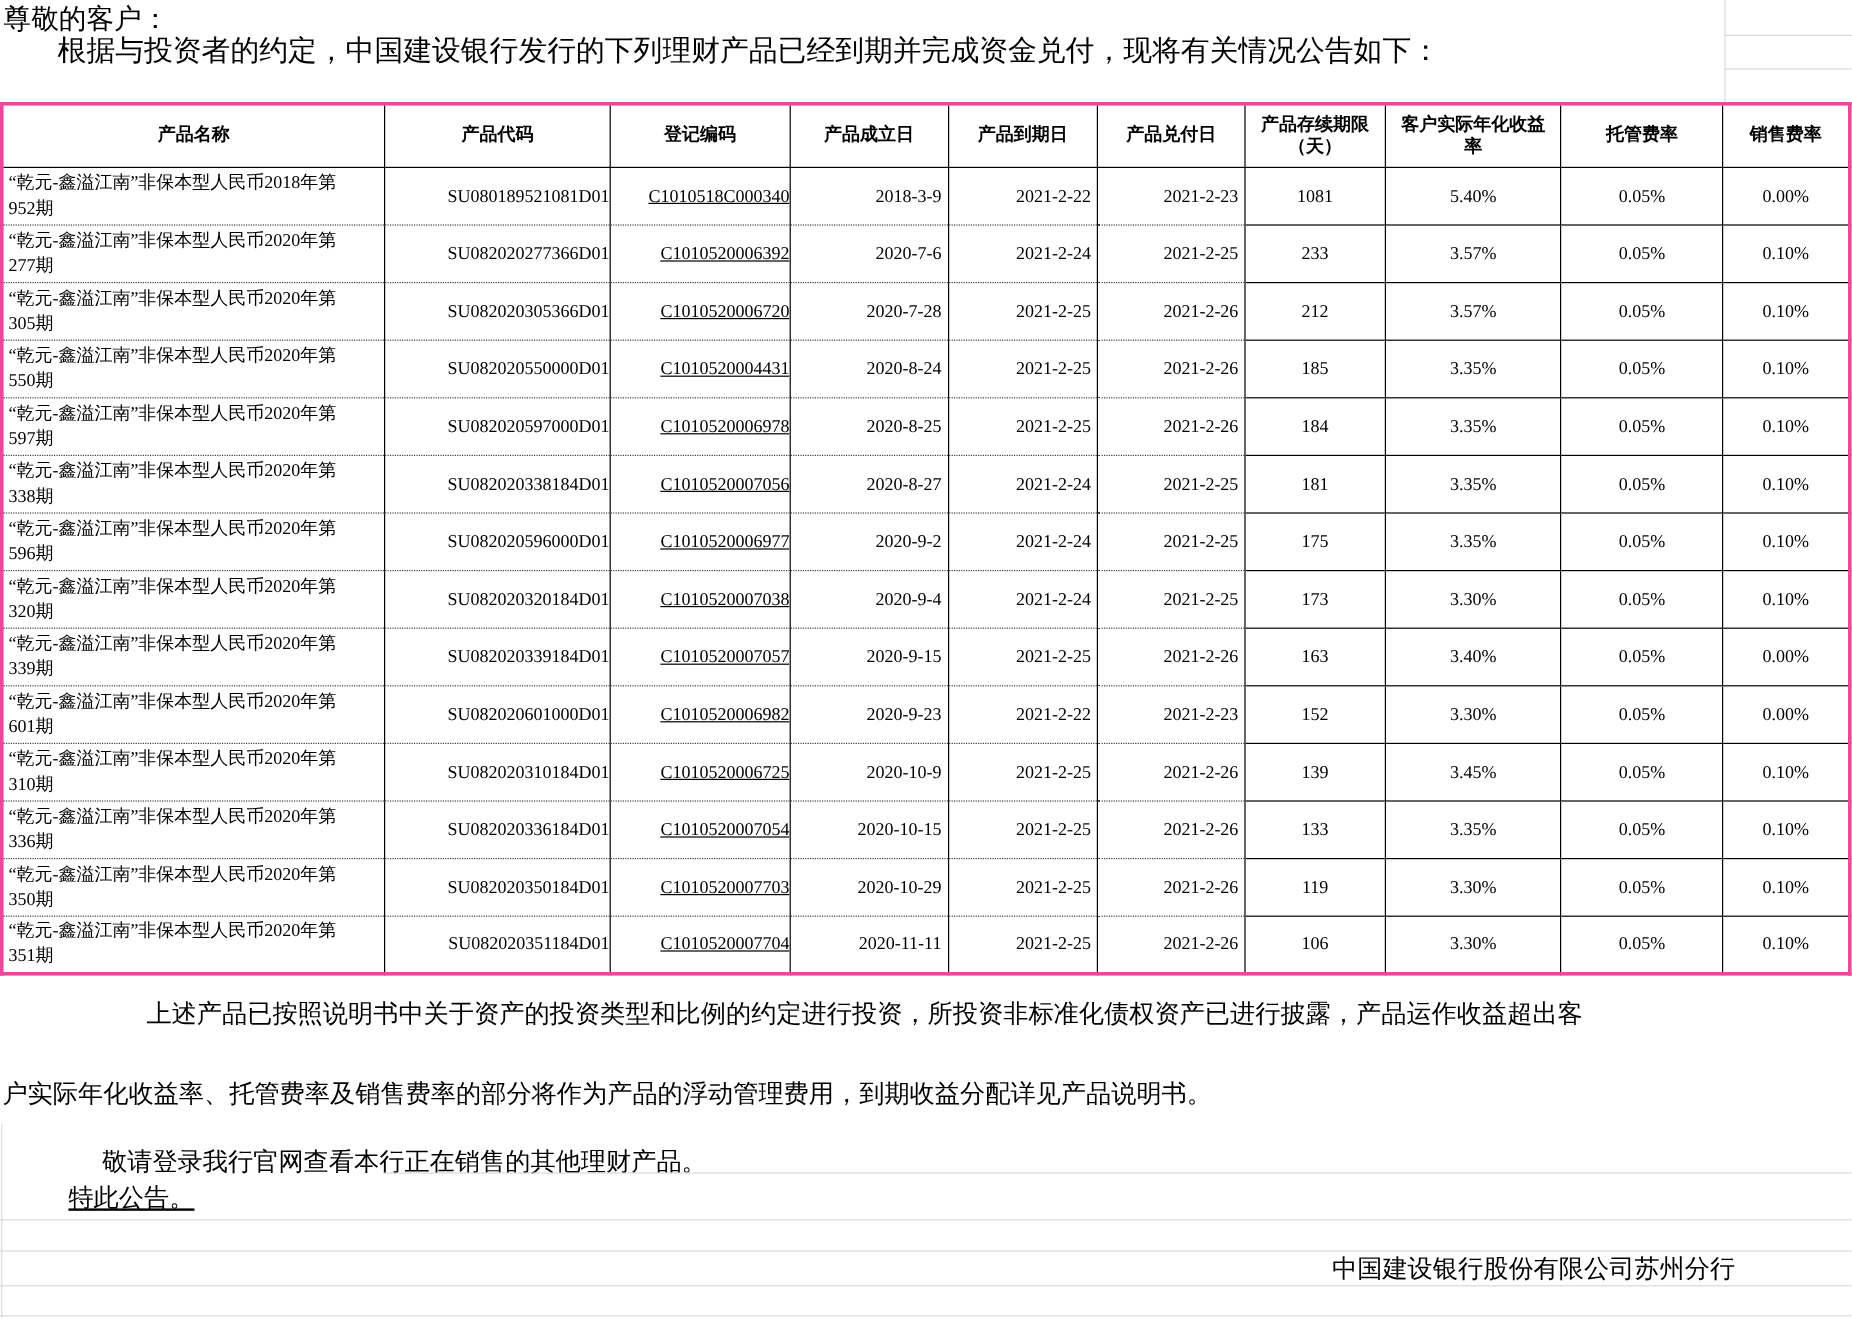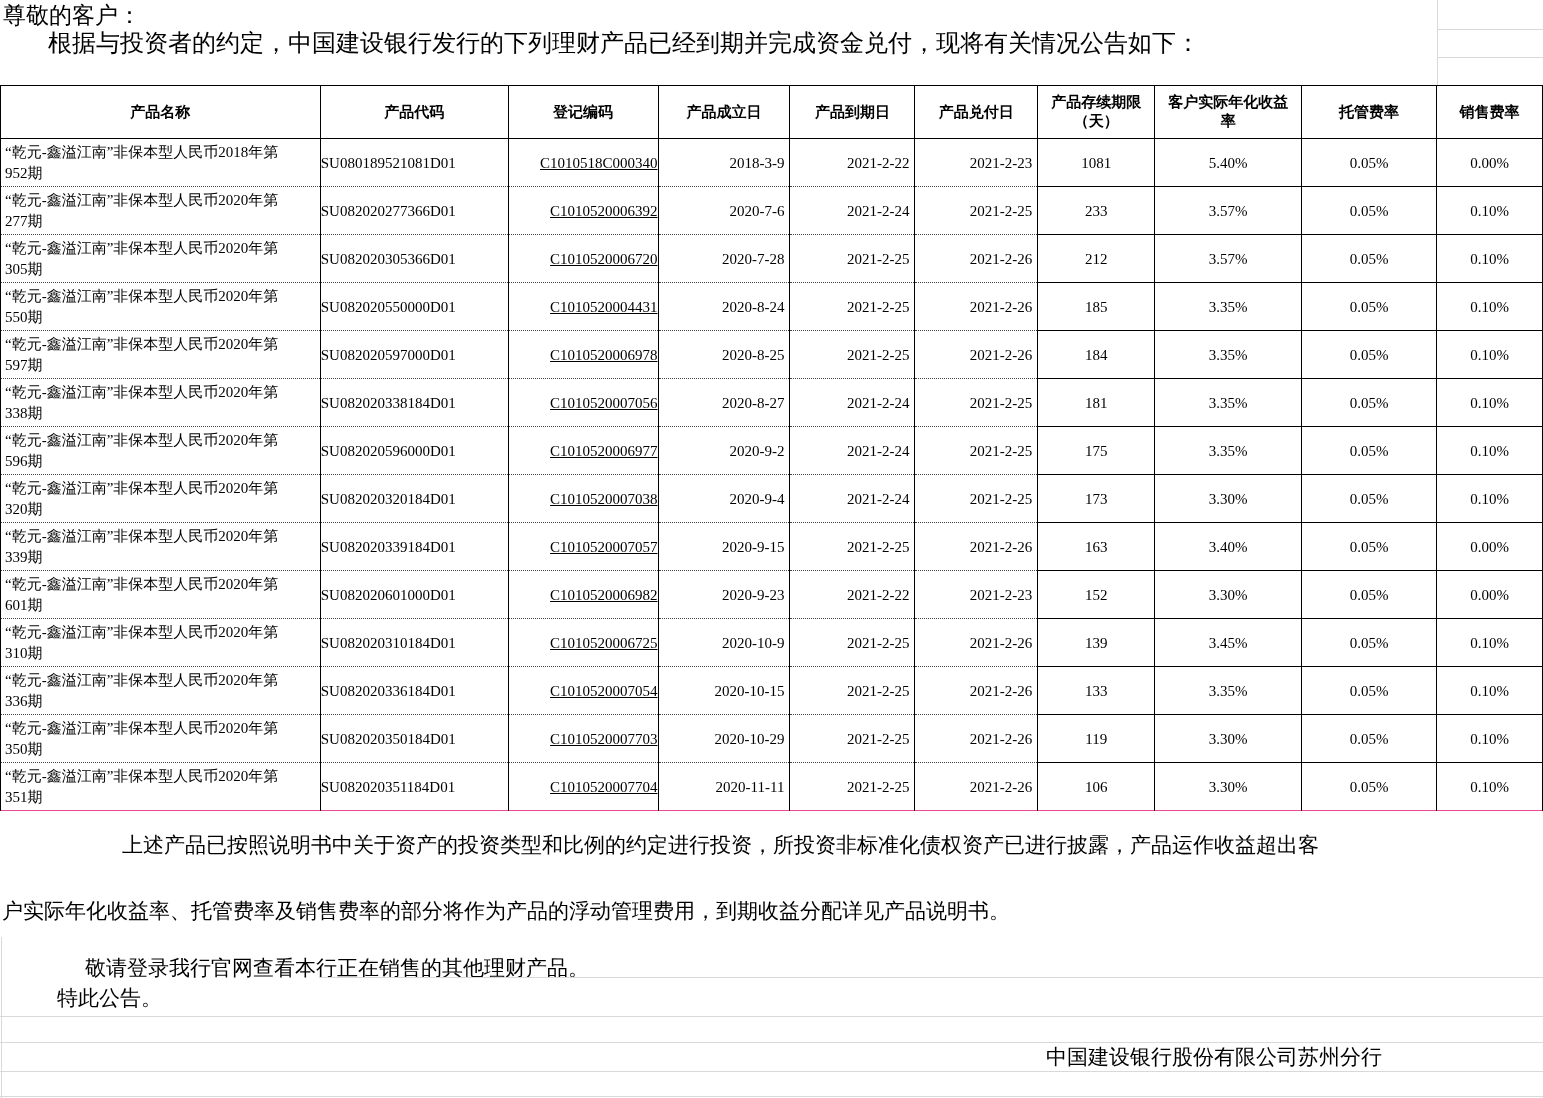--- a/index.html
+++ b/index.html
@@ -6,47 +6,47 @@
   body{
     width:1543px;height:1098px;position:relative;background:#ffffff;
     font-family:"Liberation Serif","DejaVu Serif",serif;color:#000;
     overflow:hidden;
   }
   .abs{position:absolute;}
   
   .salutation{top:4px;left:3px;font-size:23px;line-height:24px;}
   .intro-line{top:31px;left:48px;font-size:24px;line-height:24px;}
   
-  .products-table{position:absolute;top:85px;left:0;border-collapse:collapse;table-layout:fixed;border:1px solid #ec4899;}
+  .products-table{position:absolute;top:85px;left:0;border-collapse:collapse;table-layout:fixed;border:3px solid #ec4899;}
   .products-table th{
     border:1px solid #000;font-size:15px;font-weight:bold;text-align:center;
     padding:0 8px;line-height:19px;white-space:pre-line;vertical-align:middle;
   }
   .products-table thead tr{height:53px;}
   .products-table tbody tr{height:48px;}
   .products-table td{
     border-left:1px solid #000;border-right:1px solid #000;border-top:none;border-bottom:none;
     font-size:15px;line-height:20px;vertical-align:middle;padding:0;white-space:pre-line;
     overflow:hidden;
   }
   .products-table tbody tr:not(:first-child) td.dot{border-top:1px dotted #444;}
   .products-table tbody tr:not(:first-child) td.sol{border-top:1px solid #000;}
   td.c0{text-align:left;padding-left:4px;padding-right:2px;line-height:21px;}
-  td.c1{text-align:left;margin-top:12px;}
+  td.c1{text-align:right;margin-top:12px;}
   td.c2{text-align:right;padding-left:2px;text-decoration:underline;}
   td.c3,td.c4,td.c5{text-align:right;padding-right:5px;margin-left:16px;}
   td.c6,td.c7,td.c8,td.c9{text-align:center;}
   
   .fp{font-size:21px;line-height:28px;white-space:nowrap;}
   .fp1a{top:831px;left:122px;}
   .fp1b{top:897px;left:2px;}
   .fp2{top:954px;left:85px;}
-  .fp3{top:984px;left:57px;}
+  .fp3{top:984px;left:57px;text-decoration:underline;}
   .sig-block{top:1043px;left:1046px;width:400px;}
-  .sig-line1{font-size:21px;line-height:28px;text-align:left;white-space:nowrap;}
+  .sig-line1{font-size:21px;line-height:28px;text-align:right;white-space:nowrap;}
   .sig-line2{font-size:21px;line-height:27px;text-align:center;white-space:nowrap;}
   
   .gl{position:absolute;background:#d9d9d9;}
   .gv{width:1px;}
   .gh{height:1px;}
 </style>
 </head>
 <body>
 
 <div class="abs salutation">尊敬的客户：</div>

